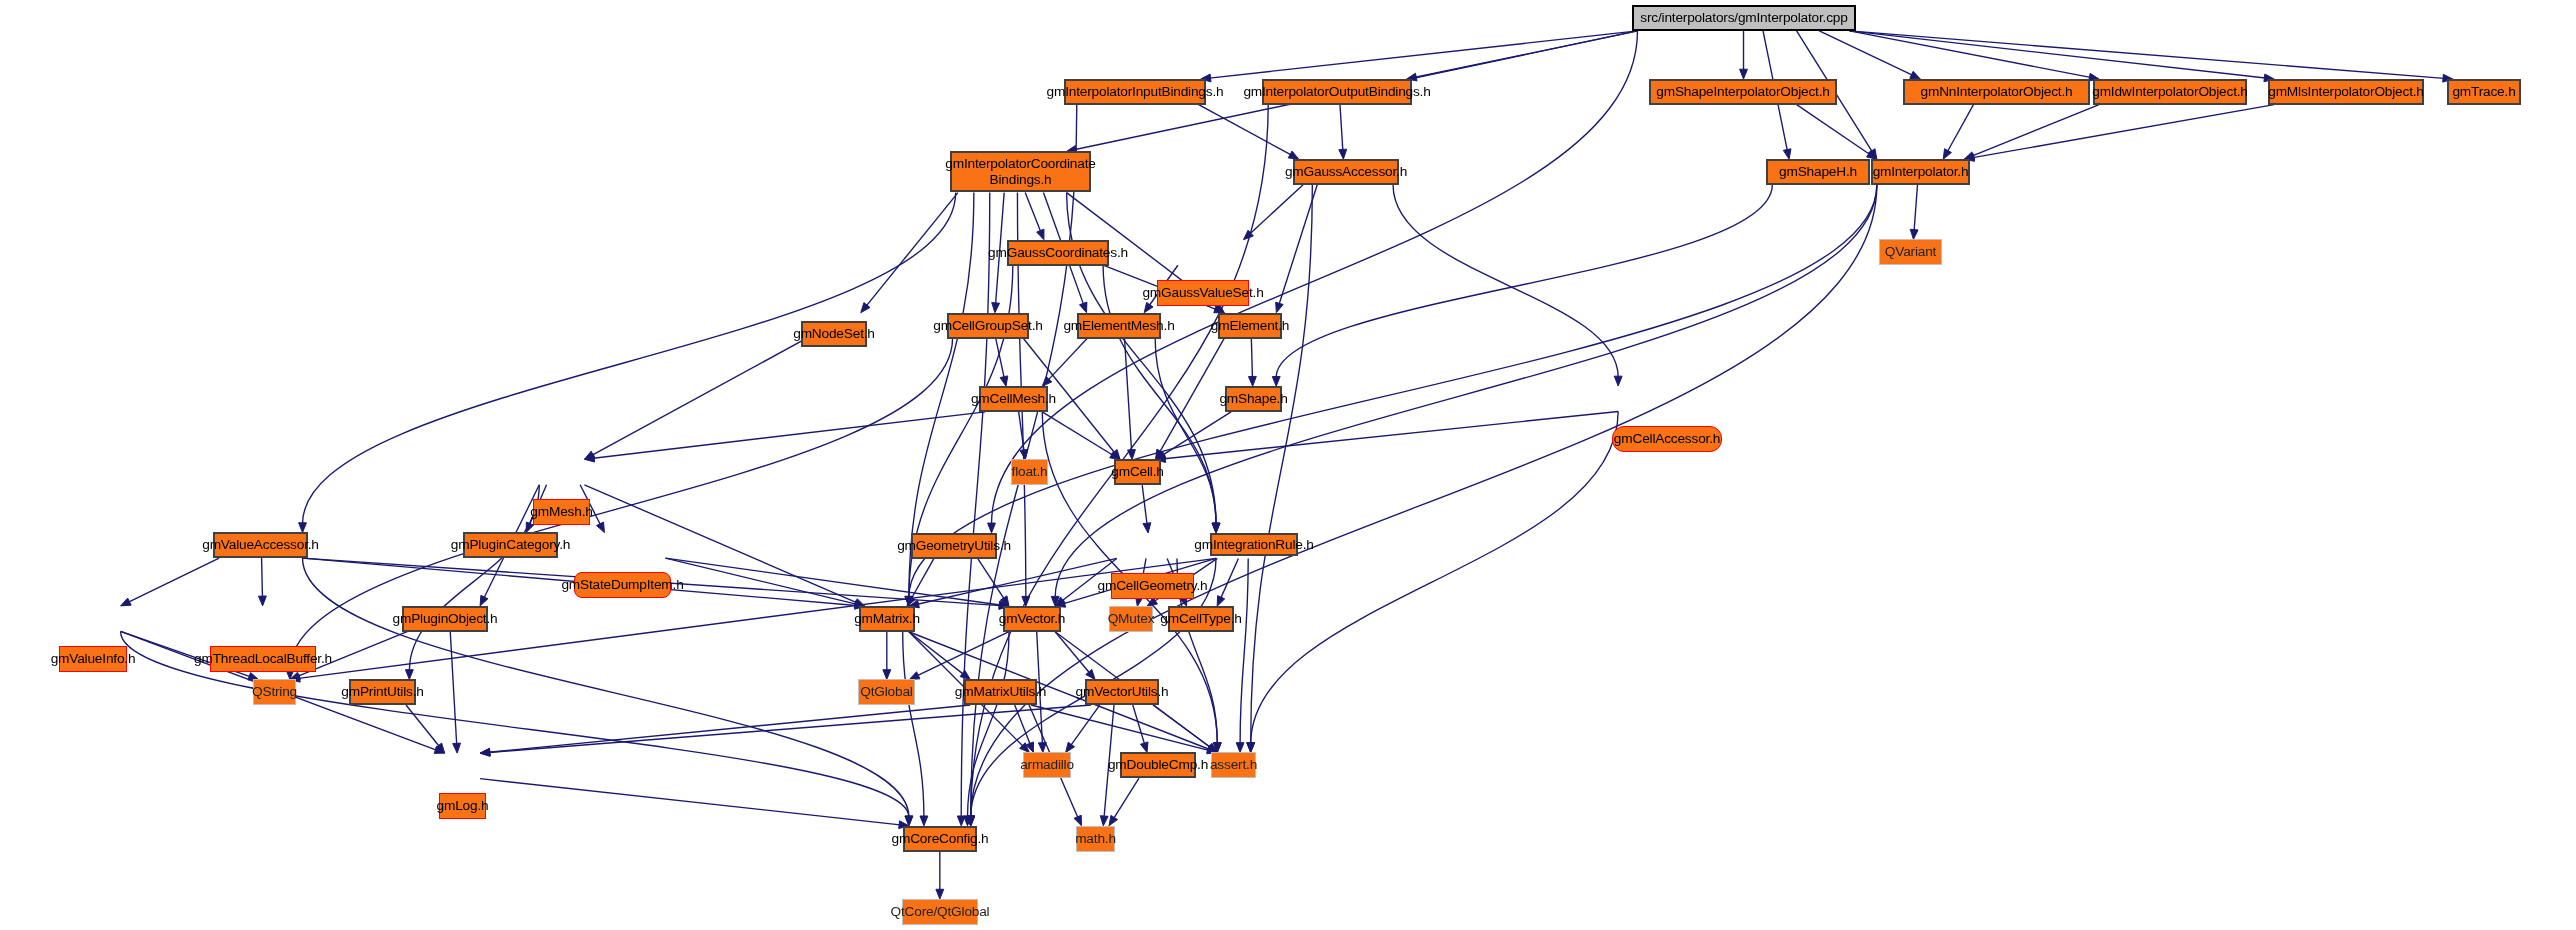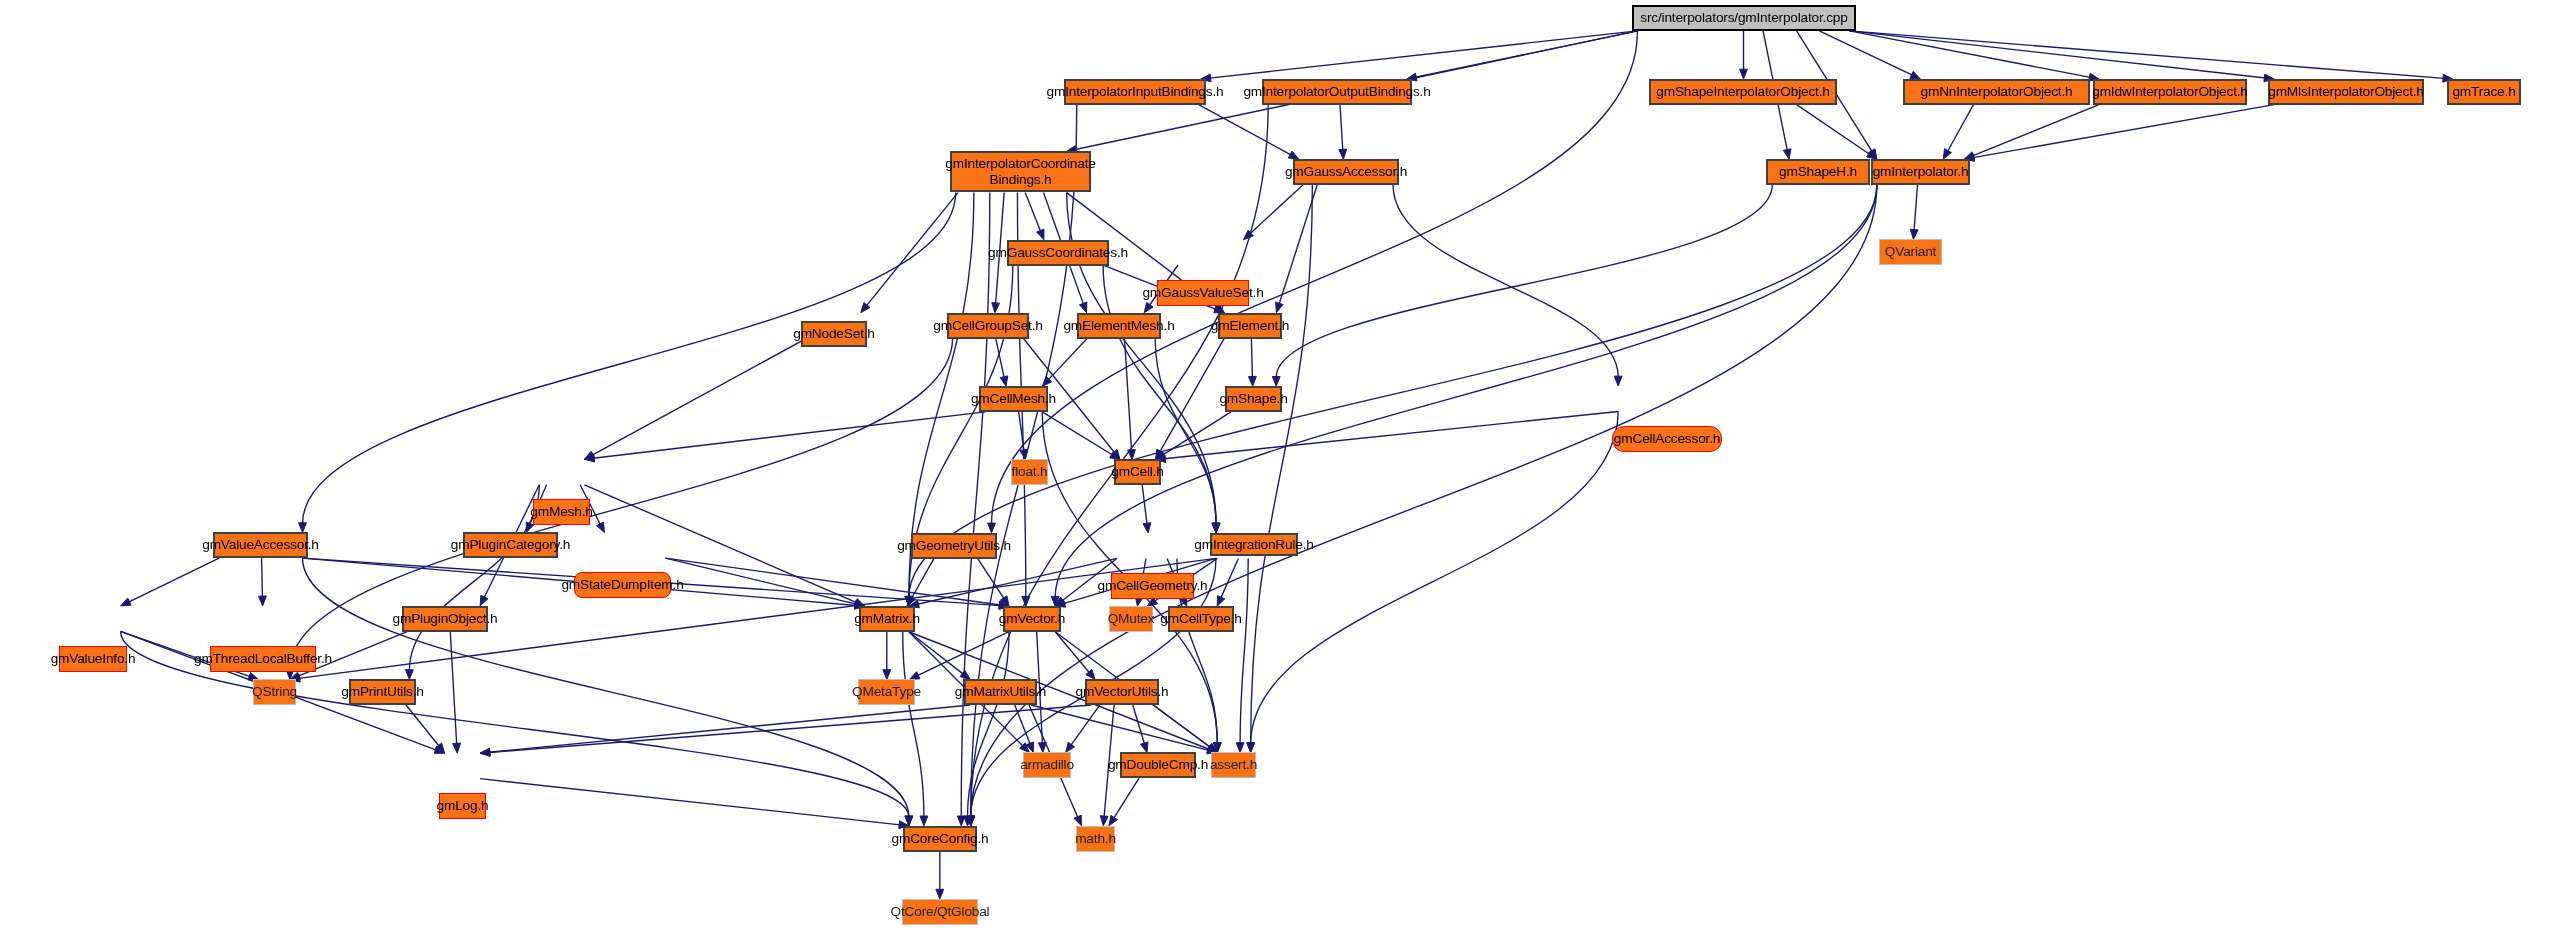--- a/index.html
+++ b/index.html
@@ -281,21 +281,21 @@
     <div class="node " style="left: 1210px; top: 533px; width: 88px; height: 23px;">gmIntegrationRule.h</div>
     <div class="node red" style="left: 59px; top: 606px; width: 68px; height: 25.5px;">gmValueInfo.h</div>
     <div class="node red" style="left: 210px; top: 606px; width: 106px; height: 25.5px;">gmThreadLocalBuffer.h</div>
     <div class="node " style="left: 402px; top: 606px; width: 86px; height: 25.5px;">gmPluginObject.h</div>
     <div class="node " style="left: 859px; top: 606px; width: 56px; height: 25.5px;">gmMatrix.h</div>
     <div class="node " style="left: 1003px; top: 606px; width: 58px; height: 25.5px;">gmVector.h</div>
     <div class="node ext" style="left: 1109px; top: 606px; width: 44px; height: 25.5px;">QMutex</div>
     <div class="node " style="left: 1168px; top: 606px; width: 66px; height: 25.5px;">gmCellType.h</div>
     <div class="node ext" style="left: 253px; top: 679px; width: 43px; height: 25.5px;">QString</div>
     <div class="node " style="left: 349px; top: 679px; width: 67px; height: 25.5px;">gmPrintUtils.h</div>
-    <div class="node ext" style="left: 858px; top: 679px; width: 57px; height: 25.5px;">QMetaType</div>
+    <div class="node ext" style="left: 858px; top: 679px; width: 57px; height: 25.5px;">QtGlobal</div>
     <div class="node " style="left: 964px; top: 679px; width: 73px; height: 25.5px;">gmMatrixUtils.h</div>
     <div class="node " style="left: 1085px; top: 679px; width: 74px; height: 25.5px;">gmVectorUtils.h</div>
     <div class="node red" style="left: 439px; top: 753px; width: 47px; height: 25.5px;">gmLog.h</div>
     <div class="node ext" style="left: 1023px; top: 752px; width: 48px; height: 25.5px;">armadillo</div>
     <div class="node " style="left: 1120px; top: 752px; width: 76px; height: 25.5px;">gmDoubleCmp.h</div>
     <div class="node ext" style="left: 1211px; top: 752px; width: 45px; height: 25.5px;">assert.h</div>
     <div class="node " style="left: 903px; top: 826px; width: 74px; height: 25.5px;">gmCoreConfig.h</div>
     <div class="node ext" style="left: 1076px; top: 826px; width: 39px; height: 25.5px;">math.h</div>
     <div class="node ext" style="left: 902px; top: 899px; width: 76px; height: 25.5px;">QtCore/QtGlobal</div>
   </div>

